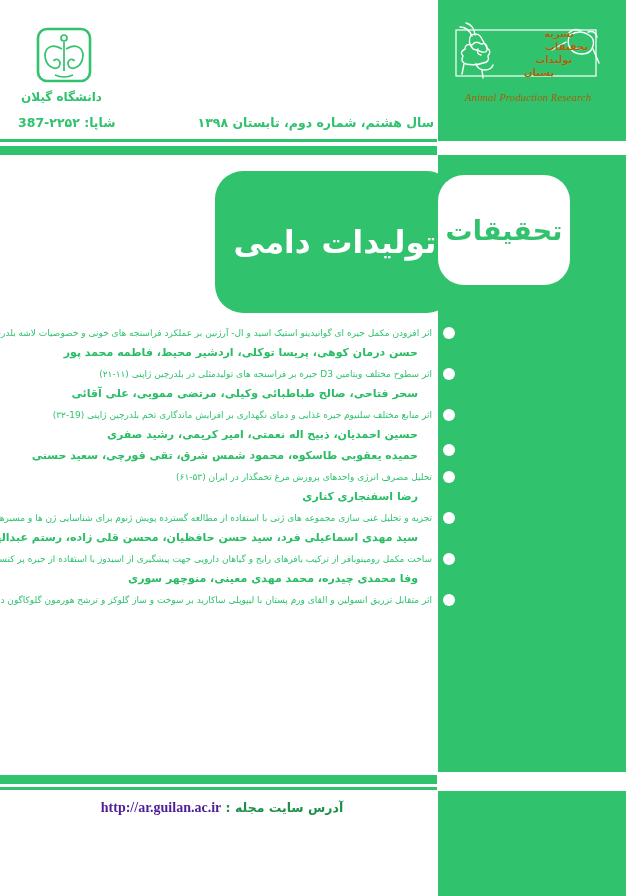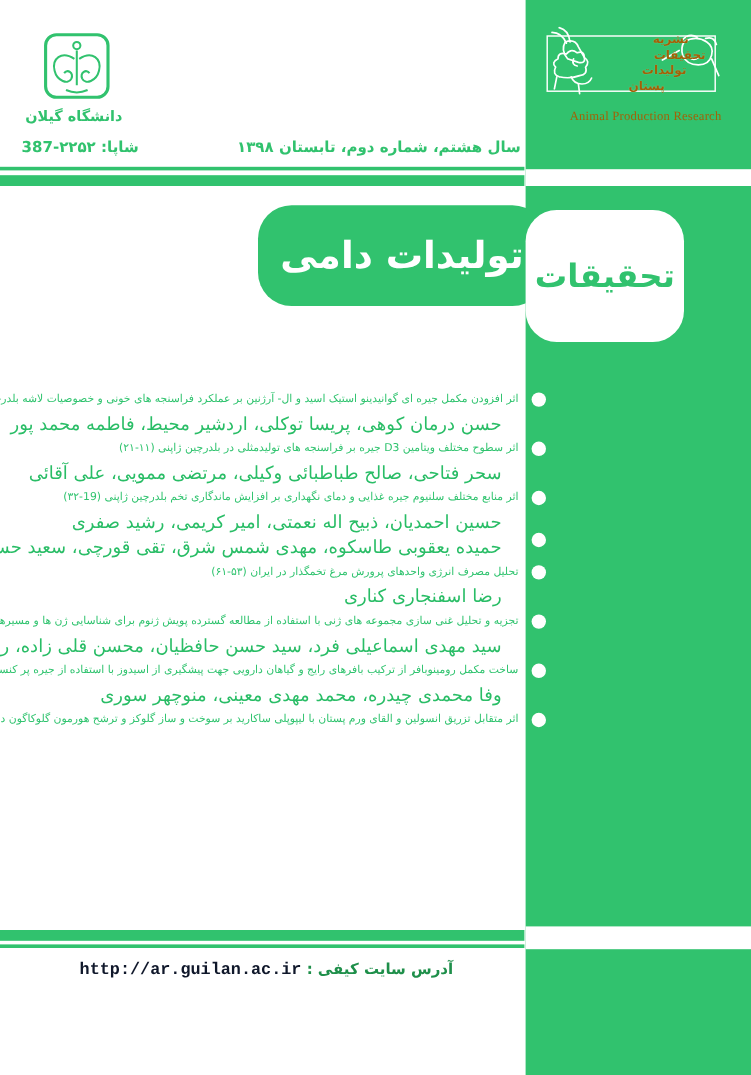--- a/index.html
+++ b/index.html
@@ -21,46 +21,46 @@
   
   .uni-logo{left:26px;top:26px;width:76px;text-align:center;}
   .uni-name{color:#31c26e;font-weight:bold;font-size:12px;margin-top:0;direction:rtl;white-space:nowrap;}
   .journal-logo{left:442px;top:22px;width:172px;height:92px;color:#a16207;}
   .journal-logo svg{position:absolute;left:0;top:0;}
   .jword{position:absolute;font-weight:bold;font-size:10px;direction:rtl;white-space:nowrap;text-shadow:0 0 1px rgba(255,255,255,.4);}
   .jw1{right:40px;top:6px;}
   .jw2{right:26px;top:19px;}
   .jw3{right:42px;top:32px;}
   .jw4{right:60px;top:45px;}
-  .journal-en{position:absolute;left:10px;top:70px;width:100%;text-align:center;
-    font-family:"Liberation Serif", serif;font-size:10.5px;letter-spacing:.2px;white-space:nowrap;}
+  .journal-en{position:absolute;left:0;top:70px;width:100%;text-align:center;
+    font-family:"Liberation Serif", serif;font-size:10.5px;letter-spacing:.2px;white-space:nowrap;font-style:italic;}
   .issue-line{left:0;top:115px;width:434px;text-align:right;direction:rtl;
     color:#31c26e;font-weight:bold;font-size:12.5px;white-space:nowrap;}
   .issn{left:18px;top:115px;direction:rtl;color:#31c26e;font-weight:bold;font-size:12.5px;white-space:nowrap;}
   
-  .title-green-rect{left:215px;top:171px;width:240px;height:84px;background:#31c26e;border-radius:28px;
+  .title-green-rect{left:215px;top:171px;width:240px;height:142px;background:#31c26e;border-radius:28px;
     display:flex;align-items:center;justify-content:center;text-align:center;}
   .title-green-rect span{color:#ffffff;font-weight:bold;font-size:31px;direction:rtl;white-space:nowrap;}
   .title-white-rect{left:438px;top:175px;width:132px;height:110px;background:#ffffff;border-radius:26px;
     display:flex;align-items:center;justify-content:center;z-index:2;}
   .title-white-rect span{color:#31c26e;font-weight:bold;font-size:27px;direction:rtl;white-space:nowrap;}
   
   .articles{left:12px;top:327px;width:420px;direction:rtl;z-index:3;}
   .article{margin-bottom:0;}
   .article-title{position:relative;color:#2fc36e;font-size:9px;line-height:12px;
     text-align:right;white-space:nowrap;margin-bottom:8px;}
-  .article-authors{color:#29bd66;font-weight:normal;font-size:15px;line-height:12px;
+  .article-authors{color:#29bd66;font-weight:bold;font-size:11px;line-height:12px;
     text-align:right;white-space:nowrap;padding-right:14px;margin-bottom:9px;}
   .dot{position:absolute;right:-23px;top:50%;transform:translateY(-50%);
     width:12px;height:12px;border-radius:50%;background:#ffffff;}
   
   .site-line{left:20px;top:800px;width:404px;text-align:center;direction:rtl;
     color:#1e8f4a;font-weight:bold;font-size:12.5px;white-space:nowrap;}
-  .site-line .url{font-family:Liberation Mono, monospace;font-size:14px;font-weight:bold;
-    direction:ltr;unicode-bidi:embed;color:#0f172a;text-decoration:none;}
+  .site-line .url{font-family:Liberation Serif, serif;font-size:14px;font-weight:bold;
+    direction:ltr;unicode-bidi:embed;color:#4c1d95;text-decoration:none;}
 </style>
 </head>
 <body>
 
 <div class="abs green-col"></div>
 <div class="abs col-gap-top"></div>
 <div class="abs col-gap-bottom"></div>
 <div class="abs rule rule-thin-top"></div>
 <div class="abs rule rule-thick-top"></div>
 <div class="abs rule rule-thick-bottom"></div>
@@ -127,36 +127,36 @@
   <div class="article">
     <div class="article-title"><span>اثر سطوح مختلف ویتامین D3 جیره بر فراسنجه های تولیدمثلی در بلدرچین ژاپنی (۱۱-۲۱)</span><span class="dot"></span></div>
     <div class="article-authors">سحر فتاحی، صالح طباطبائی وکیلی، مرتضی ممویی، علی آقائی</div>
   </div>
   <div class="article">
     <div class="article-title"><span>اثر منابع مختلف سلنیوم جیره غذایی و دمای نگهداری بر افزایش ماندگاری تخم بلدرچین ژاپنی (19-۳۲)</span><span class="dot"></span></div>
     <div class="article-authors">حسین احمدیان، ذبیح اله نعمتی، امیر کریمی، رشید صفری</div>
   </div>
   <div class="article">
     <div class="article-title"><span class="dot"></span></div>
-    <div class="article-authors">حمیده یعقوبی طاسکوه، مهدی شمس شرق، تقی قورچی، سعید حسنی</div>
+    <div class="article-authors">حمیده یعقوبی طاسکوه، محمود شمس شرق، تقی قورچی، سعید حسنی</div>
   </div>
   <div class="article">
     <div class="article-title"><span>تحلیل مصرف انرژی واحدهای پرورش مرغ تخمگذار در ایران (۵۳-۶۱)</span><span class="dot"></span></div>
     <div class="article-authors">رضا اسفنجاری کناری</div>
   </div>
   <div class="article">
     <div class="article-title"><span>تجزیه و تحلیل غنی سازی مجموعه های ژنی با استفاده از مطالعه گسترده پویش ژنوم برای شناسایی ژن ها و مسیرهای زیستی مرتبط با دوقلوزایی در گوسفند بلوچی (۶۳-۸۰)</span><span class="dot"></span></div>
     <div class="article-authors">سید مهدی اسماعیلی فرد، سید حسن حافظیان، محسن قلی زاده، رستم عبدالهی آرپناهی</div>
   </div>
   <div class="article">
     <div class="article-title"><span>ساخت مکمل رومینوبافر از ترکیب بافرهای رایج و گیاهان دارویی جهت پیشگیری از اسیدوز با استفاده از جیره پر کنسانتره در شرایط برون تنی (۸۱-۹۱)</span><span class="dot"></span></div>
     <div class="article-authors">وفا محمدی چیدره، محمد مهدی معینی، منوچهر سوری</div>
   </div>
   <div class="article">
     <div class="article-title"><span>اثر متقابل تزریق انسولین و القای ورم پستان با لیپوپلی ساکارید بر سوخت و ساز گلوکز و ترشح هورمون گلوکاگون در گاوهای شیری (۹۳-۱۰۲)</span><span class="dot"></span></div>
   </div>
 </div>
 
 <div class="abs site-line">
-  <span>آدرس سایت کیفی</span>
+  <span>آدرس سایت مجله</span>
   <span> : </span>
   <a href="#" class="url">http://ar.guilan.ac.ir</a>
 </div>
 
 </body></html>

